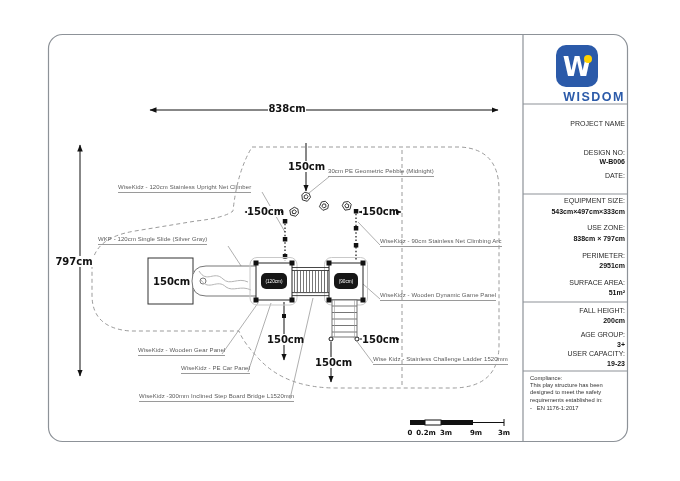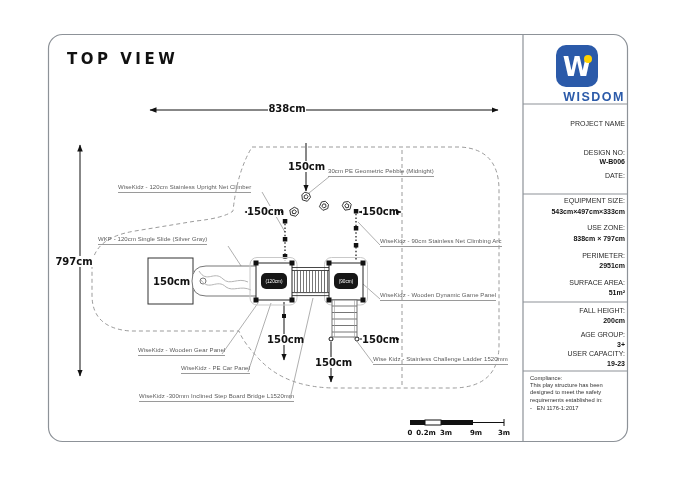--- a/index.html
+++ b/index.html
@@ -180,21 +180,20 @@
 
     <g>
       <rect x="410" y="420" width="15" height="5" fill="#111"></rect>
       <rect x="425" y="420" width="16" height="5" fill="#fff" stroke="#111"></rect>
       <rect x="441" y="420" width="32" height="5" fill="#111"></rect>
       <line x1="473" y1="422.5" x2="504" y2="422.5" stroke="#111"></line>
       <line x1="504" y1="419" x2="504" y2="426" stroke="#111"></line>
     </g>
   </svg>
 
-  <div class="abs title" style="left:67px;top:50px;">TOP VIEW</div>
 
   <div class="abs dim big" style="left:268px;top:103px;width:38px;">838cm</div>
   <div class="abs dim big" style="left:52px;top:256px;width:44px;">797cm</div>
 
   <div class="abs dim small" style="left:288px;top:161px;width:36px;">150cm</div>
   <div class="abs dim small" style="left:247px;top:206px;width:34px;">150cm</div>
   <div class="abs dim small" style="left:362px;top:206px;width:34px;">150cm</div>
   <div class="abs dim small" style="left:153px;top:276px;width:34px;">150cm</div>
   <div class="abs dim small" style="left:267px;top:334px;width:34px;">150cm</div>
   <div class="abs dim small" style="left:362px;top:334px;width:34px;">150cm</div>

